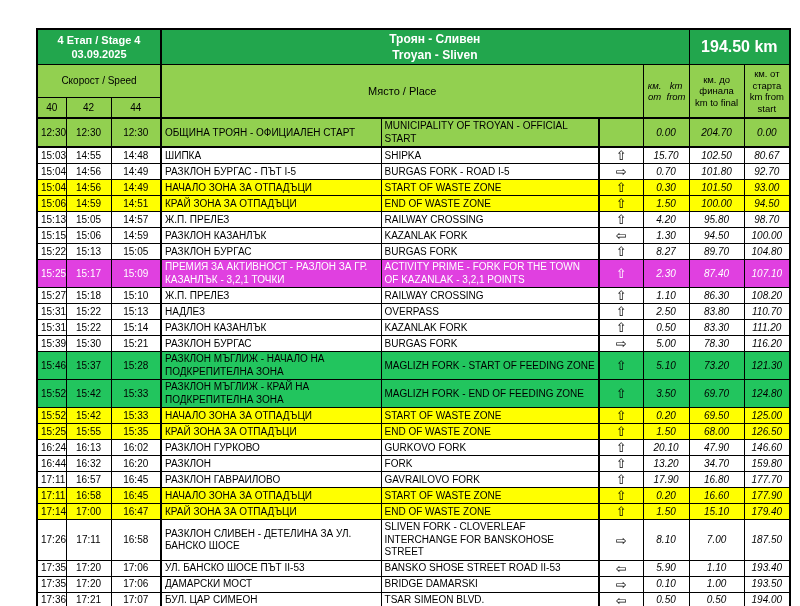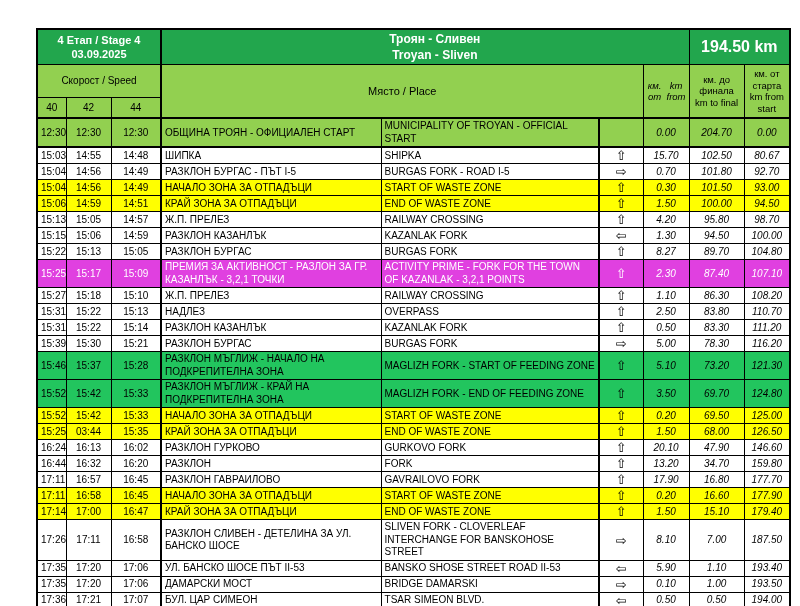--- a/index.html
+++ b/index.html
@@ -272,21 +272,21 @@
           <td class="c-time">15:33</td>
           <td class="c-place col-sep-left">НАЧАЛО ЗОНА ЗА ОТПАДЪЦИ</td>
           <td class="c-place">START OF WASTE ZONE</td>
           <td class="c-arrow col-sep-left">⇧</td>
           <td class="c-km">0.20</td>
           <td class="c-km">69.50</td>
           <td class="c-km">125.00</td>
         </tr>
         <tr class="bg-yellow">
           <td class="c-time">15:25</td>
-          <td class="c-time">03:44</td>
+          <td class="c-time">15:55</td>
           <td class="c-time">15:35</td>
           <td class="c-place col-sep-left">КРАЙ ЗОНА ЗА ОТПАДЪЦИ</td>
           <td class="c-place">END OF WASTE ZONE</td>
           <td class="c-arrow col-sep-left">⇧</td>
           <td class="c-km">1.50</td>
           <td class="c-km">68.00</td>
           <td class="c-km">126.50</td>
         </tr>
         <tr class="bg-white">
           <td class="c-time">16:24</td>

